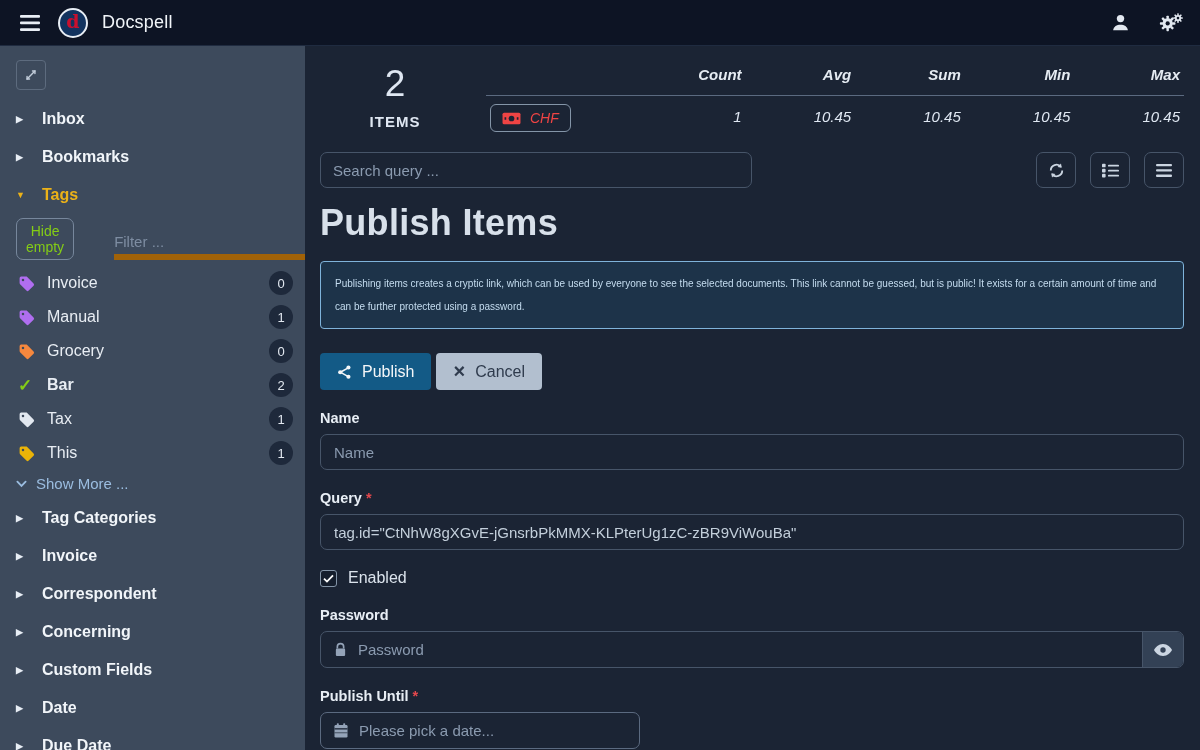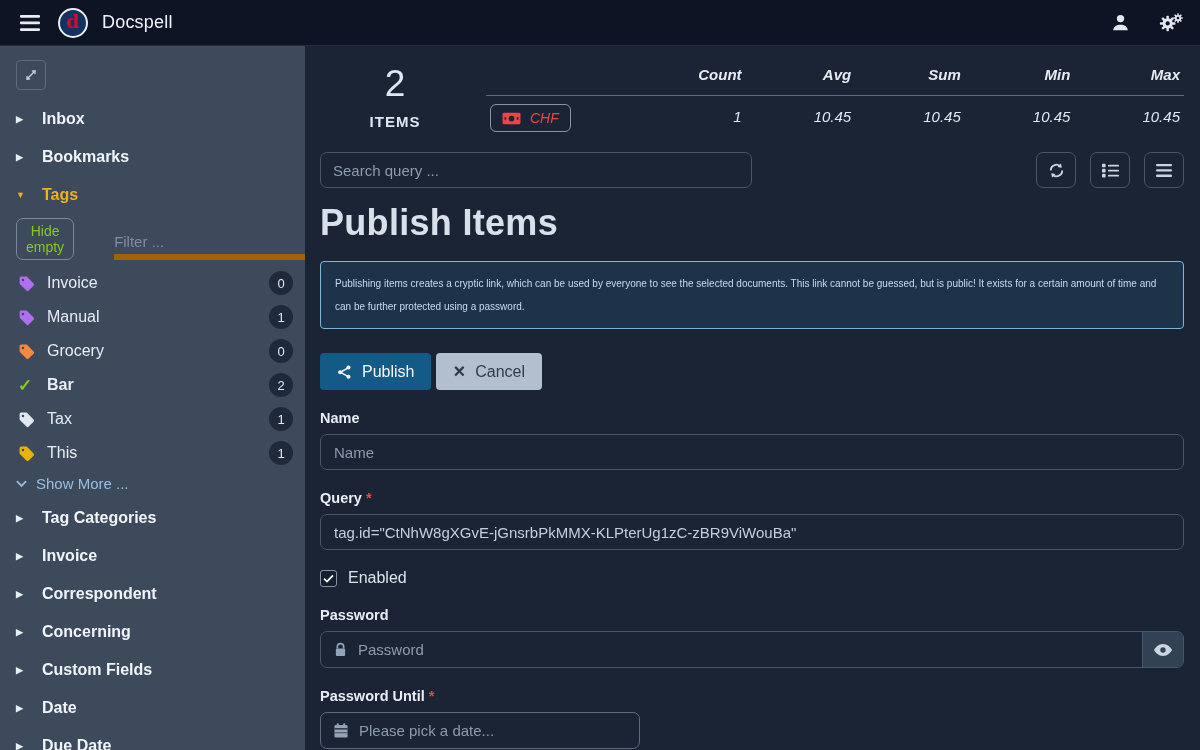--- a/index.html
+++ b/index.html
@@ -462,21 +462,21 @@
           <svg width="18" height="12" viewBox="0 0 18 12">
               <path d="M9 0C4.6 0 1.3 3.4 0 6c1.3 2.6 4.6 6 9 6s7.7-3.4 9-6c-1.3-2.6-4.6-6-9-6z" fill="currentColor"></path>
               <circle cx="9" cy="6" r="2.7" fill="#334155"></circle>
             </svg>
         </button>
       </div>
     </div>
 
     <div class="field">
       <div class="field-label">
-        <span>Password Until</span><span class="req">*</span>
+        <span>Publish Until</span><span class="req">*</span>
       </div>
       <div class="input-group date-group">
         <span class="lead-icon">
           <svg width="14" height="15" viewBox="0 0 14 15" fill="currentColor">
               <rect x="0.5" y="2" width="13" height="12.5" rx="1.2"></rect>
               <rect x="2.8" y="0.2" width="2" height="3.2" rx="0.8"></rect>
               <rect x="9.2" y="0.2" width="2" height="3.2" rx="0.8"></rect>
               <rect x="0.5" y="5.2" width="13" height="1.3" fill="#1b2434"></rect>
               <rect x="0.5" y="9.2" width="13" height="1.1" fill="#1b2434" opacity="0.6"></rect>
             </svg>

